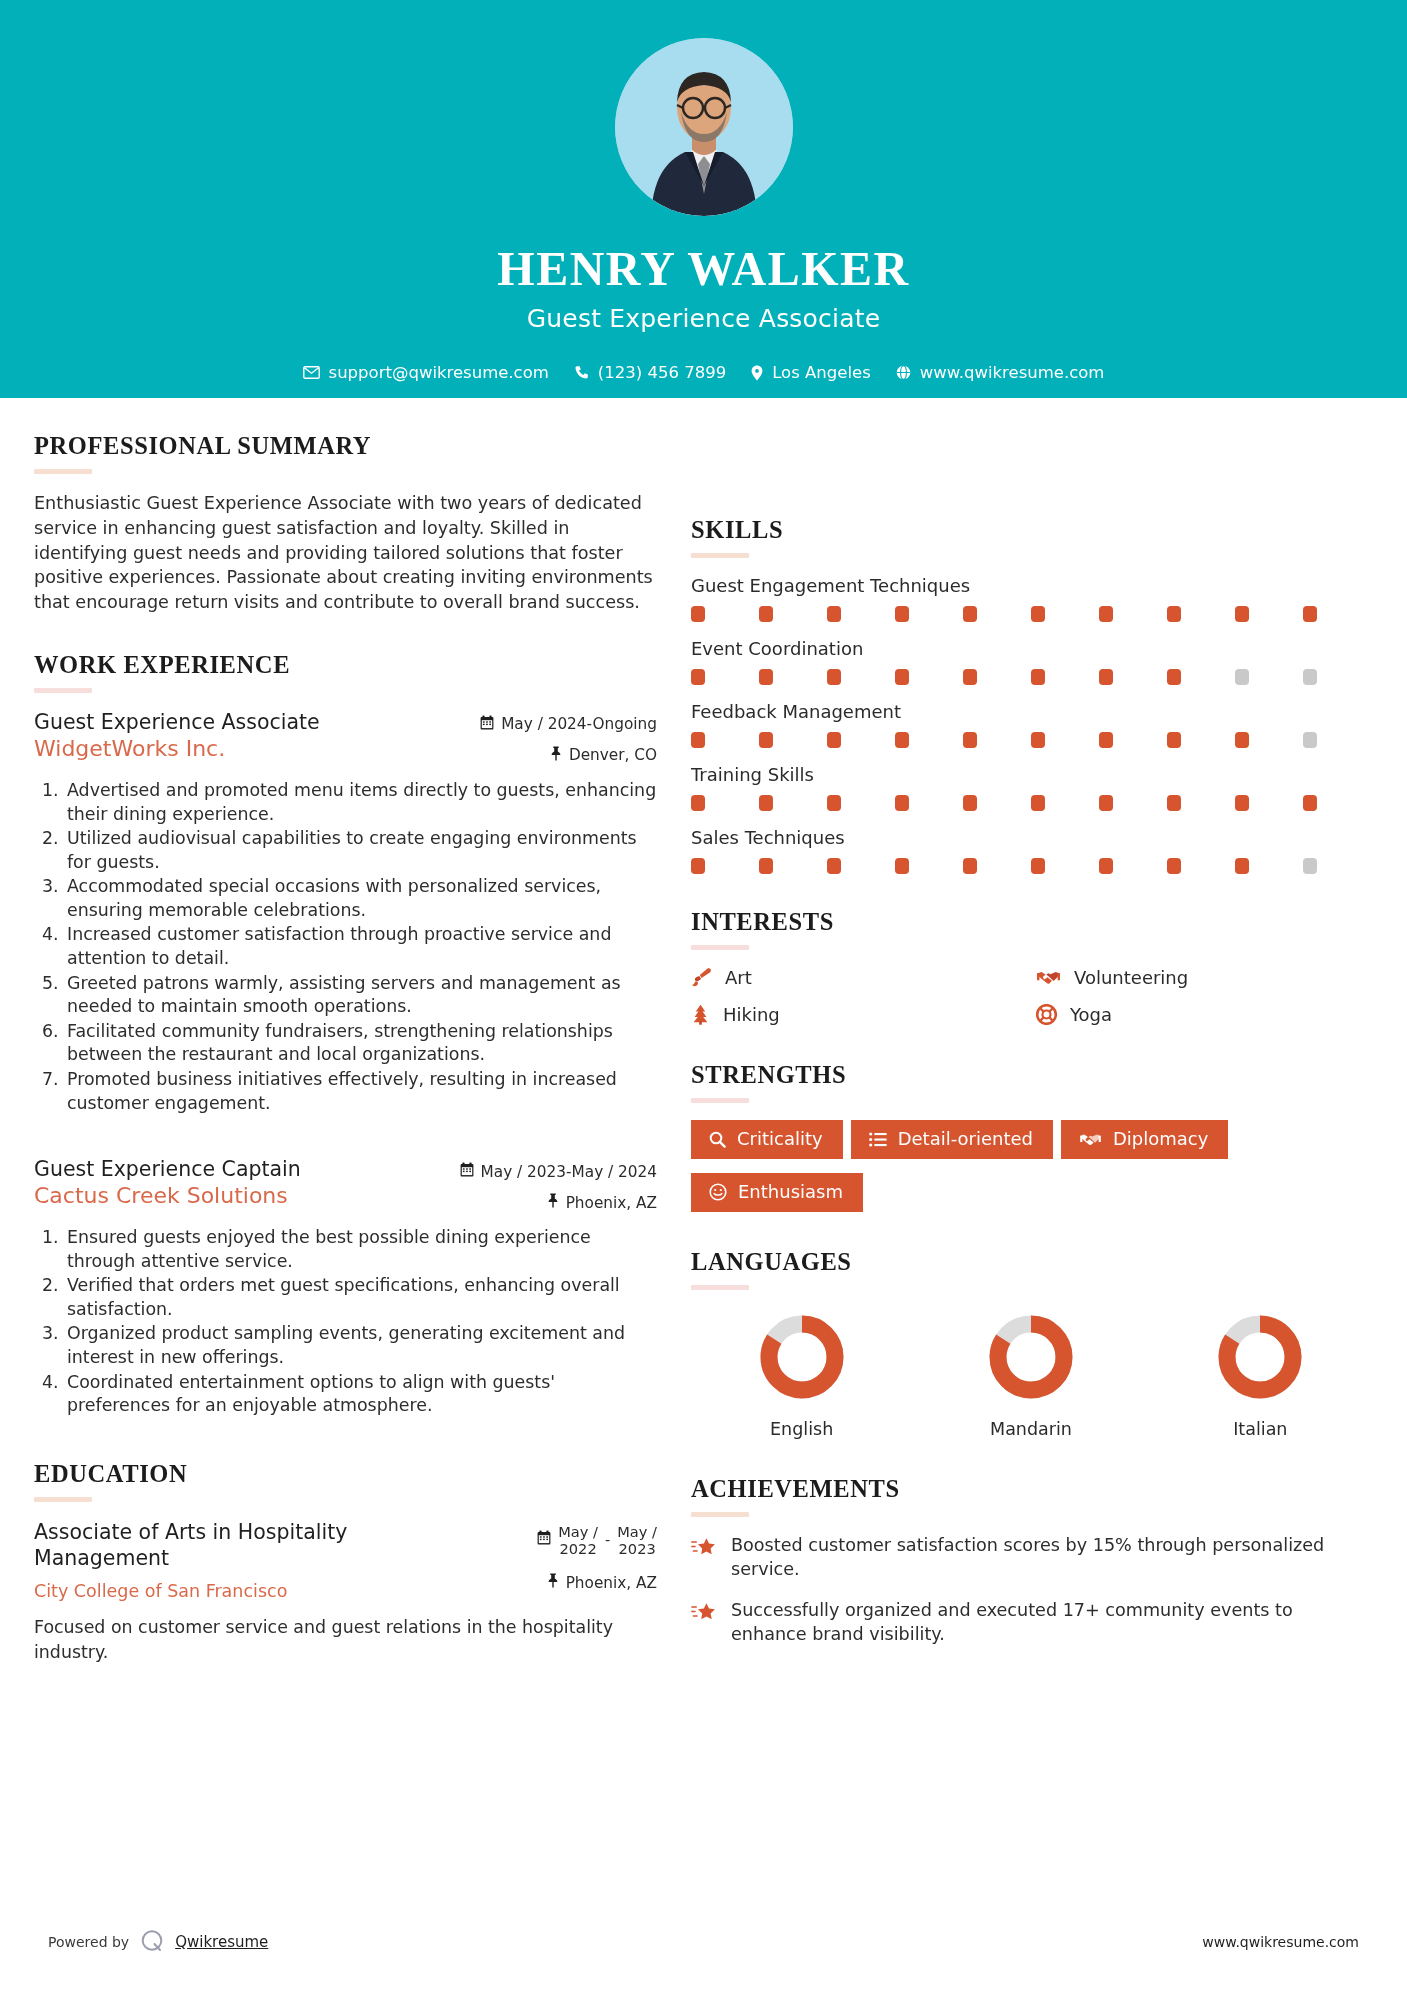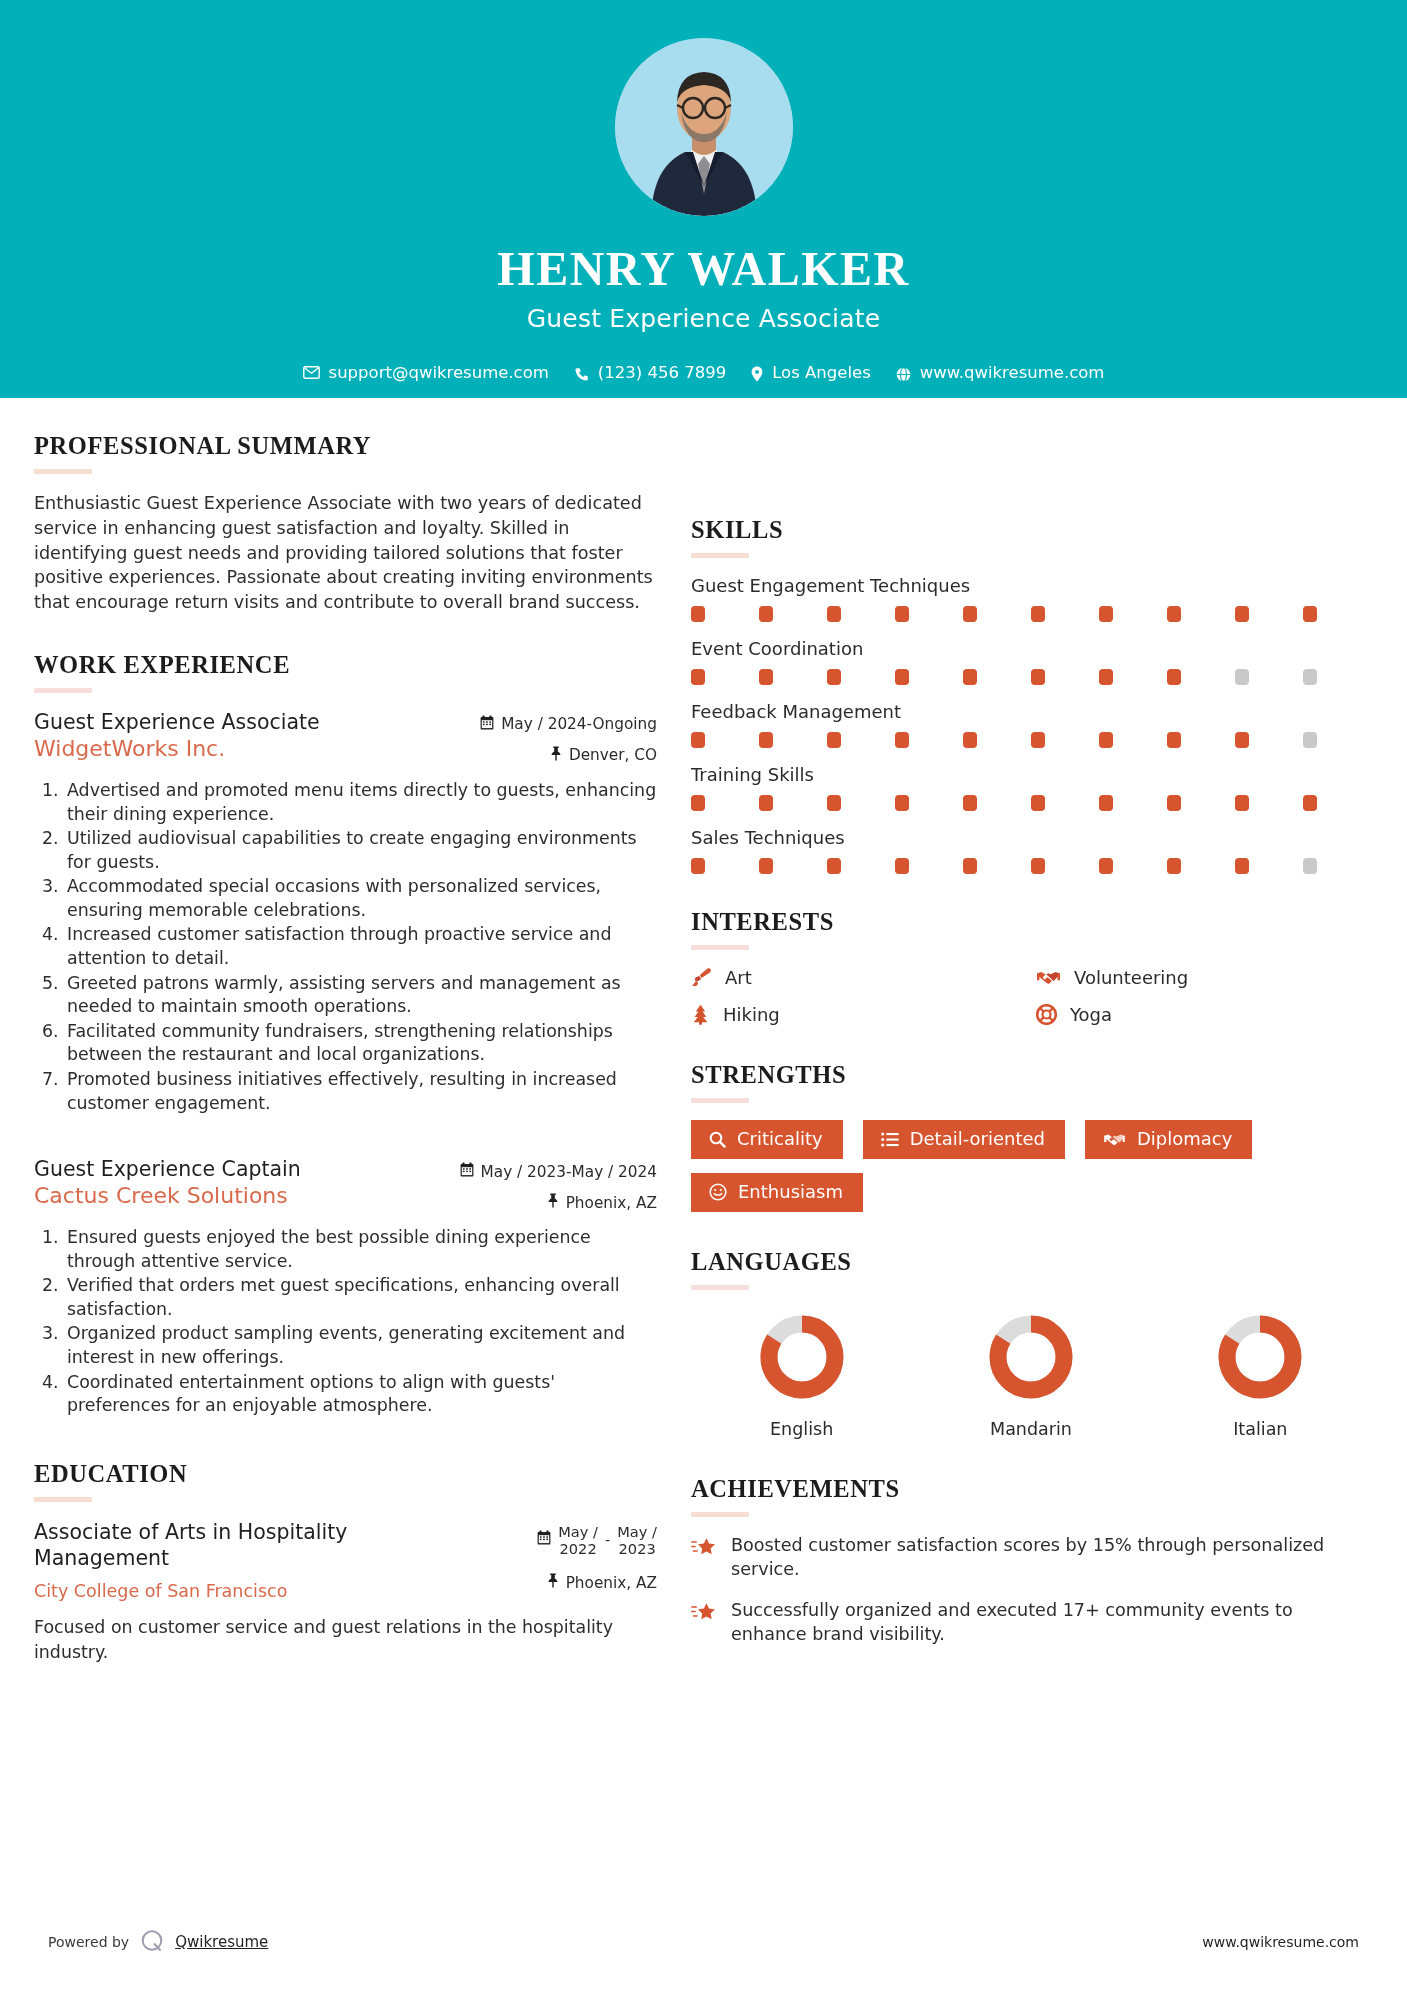--- a/index.html
+++ b/index.html
@@ -51,21 +51,21 @@
   }
   .contact-row {
     display: flex;
     align-items: center;
     gap: 11px;
     margin-top: 30px;
     color: #ffffff;
     font-size: 16.5px;
   }
   .contact-item { display: flex; align-items: center; gap: 9px; white-space: nowrap; }
-  .contact-item + .contact-item { margin-left: 14px; align-items: flex-end; }
+  .contact-item + .contact-item { margin-left: 14px; }
   .contact-item svg { display:block; }
 
   
   .body-wrap {
     display: flex;
     padding: 0 34px;
     gap: 34px;
     align-items: flex-end;
   }
   .col-left  { width: 623px; padding-top: 34px; }
@@ -138,21 +138,21 @@
   .dot.off { background: #c9c9c9; }
   .dot-cell { flex: 1 1 0; display: flex; }
 
   .interests-grid {
     display: grid; grid-template-columns: 1fr 1fr;
     row-gap: 16px; column-gap: 10px;
   }
   .interest-item { display: flex; align-items: center; gap: 13px; font-size: 18px; color: #2b2b2b; }
   .interest-item svg { display:block; flex:none; }
 
-  .strength-rows { display: flex; flex-wrap: wrap; gap: 14px 20px; }
+  .strength-rows { display: flex; flex-wrap: wrap; gap: 14px 8px; }
   .strength-chip {
     background: #d6542e; color: #fff;
     display: inline-flex; align-items: center; gap: 11px;
     padding: 10px 20px 11px 18px;
     font-size: 18px;
     line-height: 1;
   }
   .strength-chip svg { display:block; flex:none; }
 
   .lang-grid { display: flex; gap: 8px; margin-top: 14px; }

